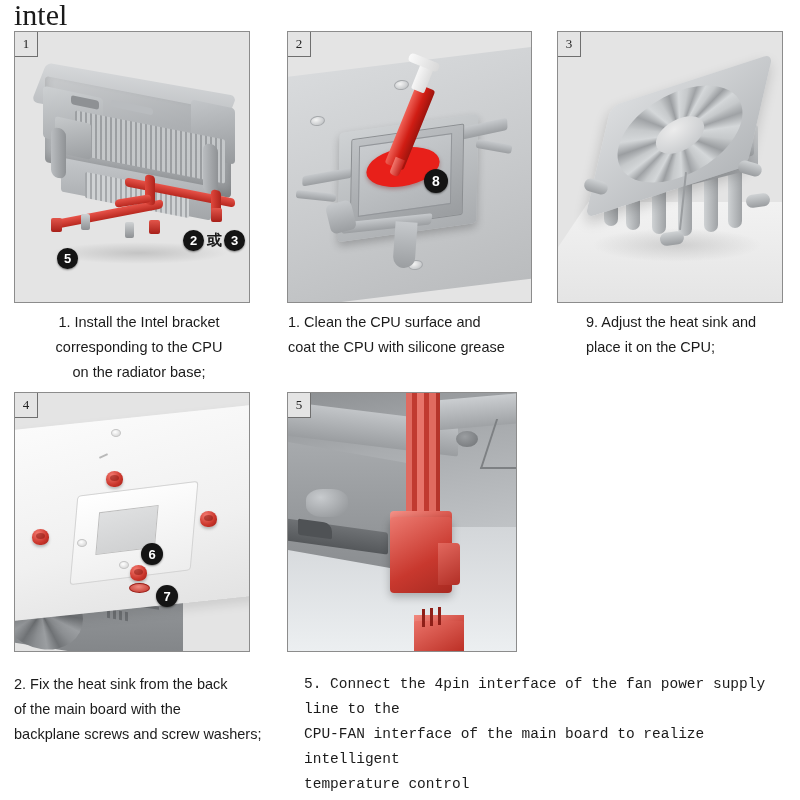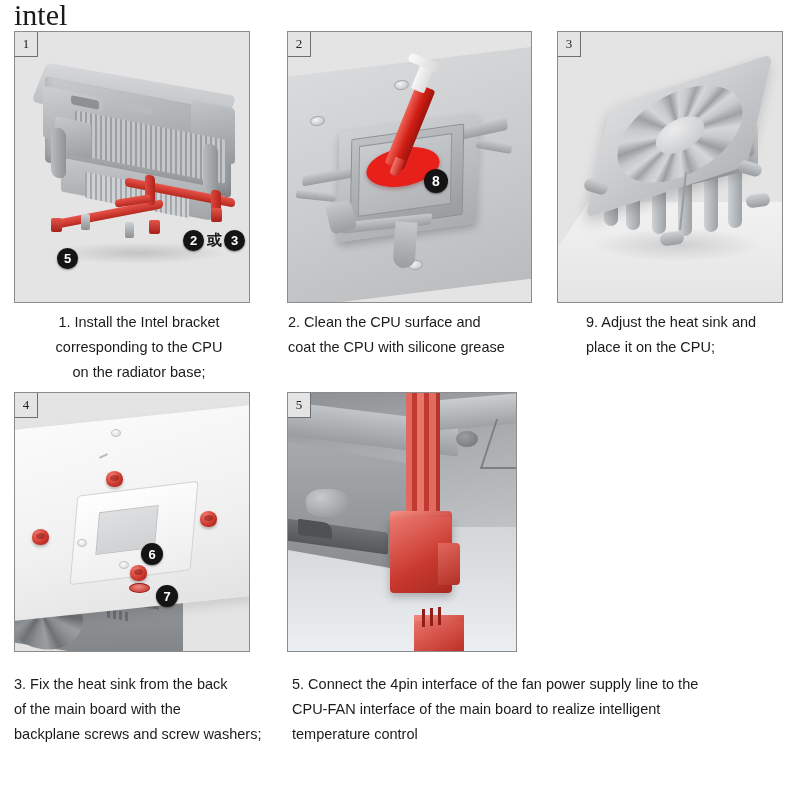--- a/index.html
+++ b/index.html
@@ -444,21 +444,21 @@
     <div class="lever" style="left:106px;top:190px;width:22px;height:46px;transform:rotate(4deg);border-radius:0 0 12px 12px;"></div>
     <div class="lever" style="left:40px;top:170px;width:26px;height:30px;transform:rotate(-14deg);border-radius:6px;"></div>
     <div class="syringe-body"></div>
     <div class="syringe-tip"></div>
     <div class="syringe-plunger"></div>
     <div class="syringe-flange"></div>
     <div class="badge" style="left:136px;top:137px;width:24px;height:24px;font-size:14px;">8</div>
   </div>
   <div class="panel-num">2</div>
 </div>
-<div class="caption" style="left:288px;top:310px;width:260px;">2. Clean the CPU surface and
+<div class="caption" style="left:288px;top:310px;width:260px;">1. Clean the CPU surface and
 coat the CPU with silicone grease</div>
 
 <div class="panel" id="p3" style="left:557px;top:31px;width:226px;height:272px;">
   <div class="scene">
     <div class="desk"></div>
     <div class="fan-shadow"></div>
     <div class="heatpipes">
       <div class="hp" style="left:4px;top:0;"></div>
       <div class="hp" style="left:26px;top:4px;"></div>
       <div class="hp" style="left:52px;top:8px;"></div>
@@ -503,21 +503,21 @@
     <div class="screw" style="left:91px;top:78px;"></div>
     <div class="screw" style="left:17px;top:136px;"></div>
     <div class="screw" style="left:185px;top:118px;"></div>
     <div class="screw" style="left:115px;top:172px;"></div>
     <div class="washer" style="left:114px;top:190px;"></div>
     <div class="badge" style="left:126px;top:150px;width:22px;height:22px;font-size:13px;">6</div>
     <div class="badge" style="left:141px;top:192px;width:22px;height:22px;font-size:13px;">7</div>
   </div>
   <div class="panel-num">4</div>
 </div>
-<div class="caption" style="left:14px;top:672px;width:280px;">3. Fix the heat sink from the back
+<div class="caption" style="left:14px;top:672px;width:280px;">2. Fix the heat sink from the back
 of the main board with the
 backplane screws and screw washers;</div>
 
 <div class="panel" id="p5" style="left:287px;top:392px;width:230px;height:260px;">
   <div class="scene">
     <div class="bg-dark"></div>
     <div class="bg-light"></div>
     <div class="barL"></div>
     <div class="barR"></div>
     <div class="block"></div>
@@ -535,15 +535,15 @@
     <div class="hpin" style="left:134px;top:216px;"></div>
     <div class="hpin" style="left:142px;top:215px;"></div>
     <div class="hpin" style="left:150px;top:214px;"></div>
     <div class="pins">
       <div class="pin" style="left:0px;top:0px;"></div>
 
     </div>
   </div>
   <div class="panel-num">5</div>
 </div>
-<div class="caption" style="left:292px;top:672px;width:490px;">5. Connect the 4pin interface of the fan power supply line to the
+<div class="caption" style="left:304px;top:672px;width:490px;font-family:Liberation Mono, monospace;">5. Connect the 4pin interface of the fan power supply line to the
 CPU-FAN interface of the main board to realize intelligent
 temperature control</div>
 
 </body></html>

